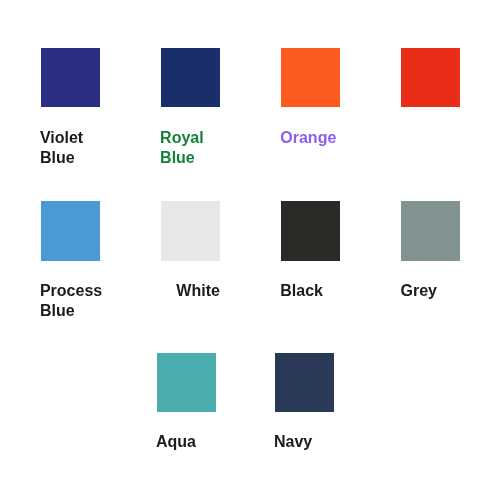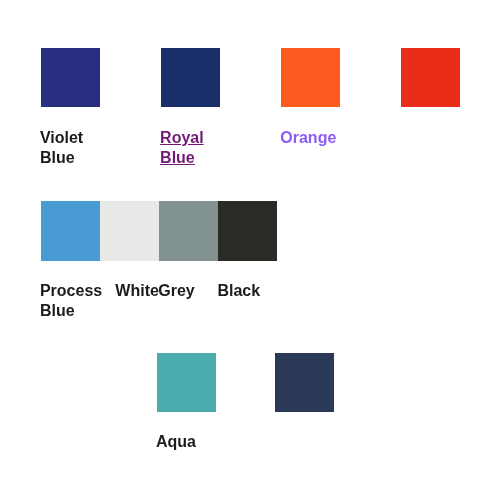--- a/index.html
+++ b/index.html
@@ -6,21 +6,21 @@
   html, body { margin:0; padding:0; }
   body {
     width:500px; height:500px; background:#ffffff;
     font-family:"Liberation Sans", sans-serif;
     -webkit-font-smoothing:antialiased;
   }
   .palette { position:relative; width:460px; height:500px; overflow:hidden; background:#ffffff; }
 
   .swatch-row { position:absolute; display:flex; }
   .swatch-row--1 { left:40.5px;  top:48.1px;  gap:61.0px; }
-  .swatch-row--2 { left:40.5px;  top:201.4px; }
+  .swatch-row--2 { left:40.5px;  top:201.4px; gap:61.0px; }
   .swatch-row--3 { left:156.5px; top:352.5px; gap:58.9px; }
 
   .swatch-item { width:59.2px; }
 
   .swatch-chip {
     width:59.2px; height:59.2px;
     display:block;
     border:0; padding:0;
     border-radius:0;
   }
@@ -45,21 +45,21 @@
 
   <div class="swatch-row swatch-row--1">
 
     <div class="swatch-item">
       <div class="swatch-chip" style="background-color: rgb(42, 46, 129);"></div>
       <div class="swatch-label" style="color: rgb(28, 28, 28);">Violet Blue</div>
     </div>
 
     <div class="swatch-item">
       <div class="swatch-chip" style="background-color: rgb(26, 47, 105);"></div>
-      <div class="swatch-label" style="color: #701a75; text-decoration: underline;">Royal Blue</div>
+      <div class="swatch-label" style="color: #15803d;">Royal Blue</div>
     </div>
 
     <div class="swatch-item">
       <div class="swatch-chip" style="background-color: rgb(252, 90, 30);"></div>
       <div class="swatch-label" style="color: #8b5cf6;">Orange</div>
     </div>
 
     <div class="swatch-item">
       <div class="swatch-chip" style="background-color: rgb(234, 45, 25);"></div>
     </div>
@@ -72,37 +72,38 @@
       <div class="swatch-chip" style="background-color: rgb(74, 154, 212);"></div>
       <div class="swatch-label" style="color: rgb(28, 28, 28);">Process Blue</div>
     </div>
 
     <div class="swatch-item">
       <div class="swatch-chip" style="background-color: rgb(231, 233, 231);"></div>
       <div class="swatch-label" style="color: rgb(28, 28, 28); text-align: right;">White</div>
     </div>
 
     <div class="swatch-item">
-      <div class="swatch-chip" style="background-color: rgb(130, 146, 144);"></div>
-      <div class="swatch-label" style="color: rgb(28, 28, 28);">Grey</div>
+      <div class="swatch-chip" style="background-color: rgb(41, 43, 39);"></div>
+      <div class="swatch-label" style="color: rgb(28, 28, 28);">Black</div>
     </div>
 
     <div class="swatch-item">
-      <div class="swatch-chip" style="background-color: rgb(41, 43, 39);"></div>
-      <div class="swatch-label" style="color: rgb(28, 28, 28);">Black</div>
+      <div class="swatch-chip" style="background-color: rgb(130, 146, 144);"></div>
+      <div class="swatch-label" style="color: rgb(28, 28, 28);">Grey</div>
     </div>
 
   </div>
 
   <div class="swatch-row swatch-row--3">
 
     <div class="swatch-item">
       <div class="swatch-chip" style="background-color: rgb(74, 172, 172);"></div>
       <div class="swatch-label" style="color: rgb(28, 28, 28);">Aqua</div>
     </div>
 
     <div class="swatch-item">
       <div class="swatch-chip" style="background-color: rgb(42, 57, 87);"></div>
+      <div class="swatch-label" style="color: rgb(28, 28, 28);">Navy</div>
     </div>
 
   </div>
 
 </div>
 
 </body></html>

